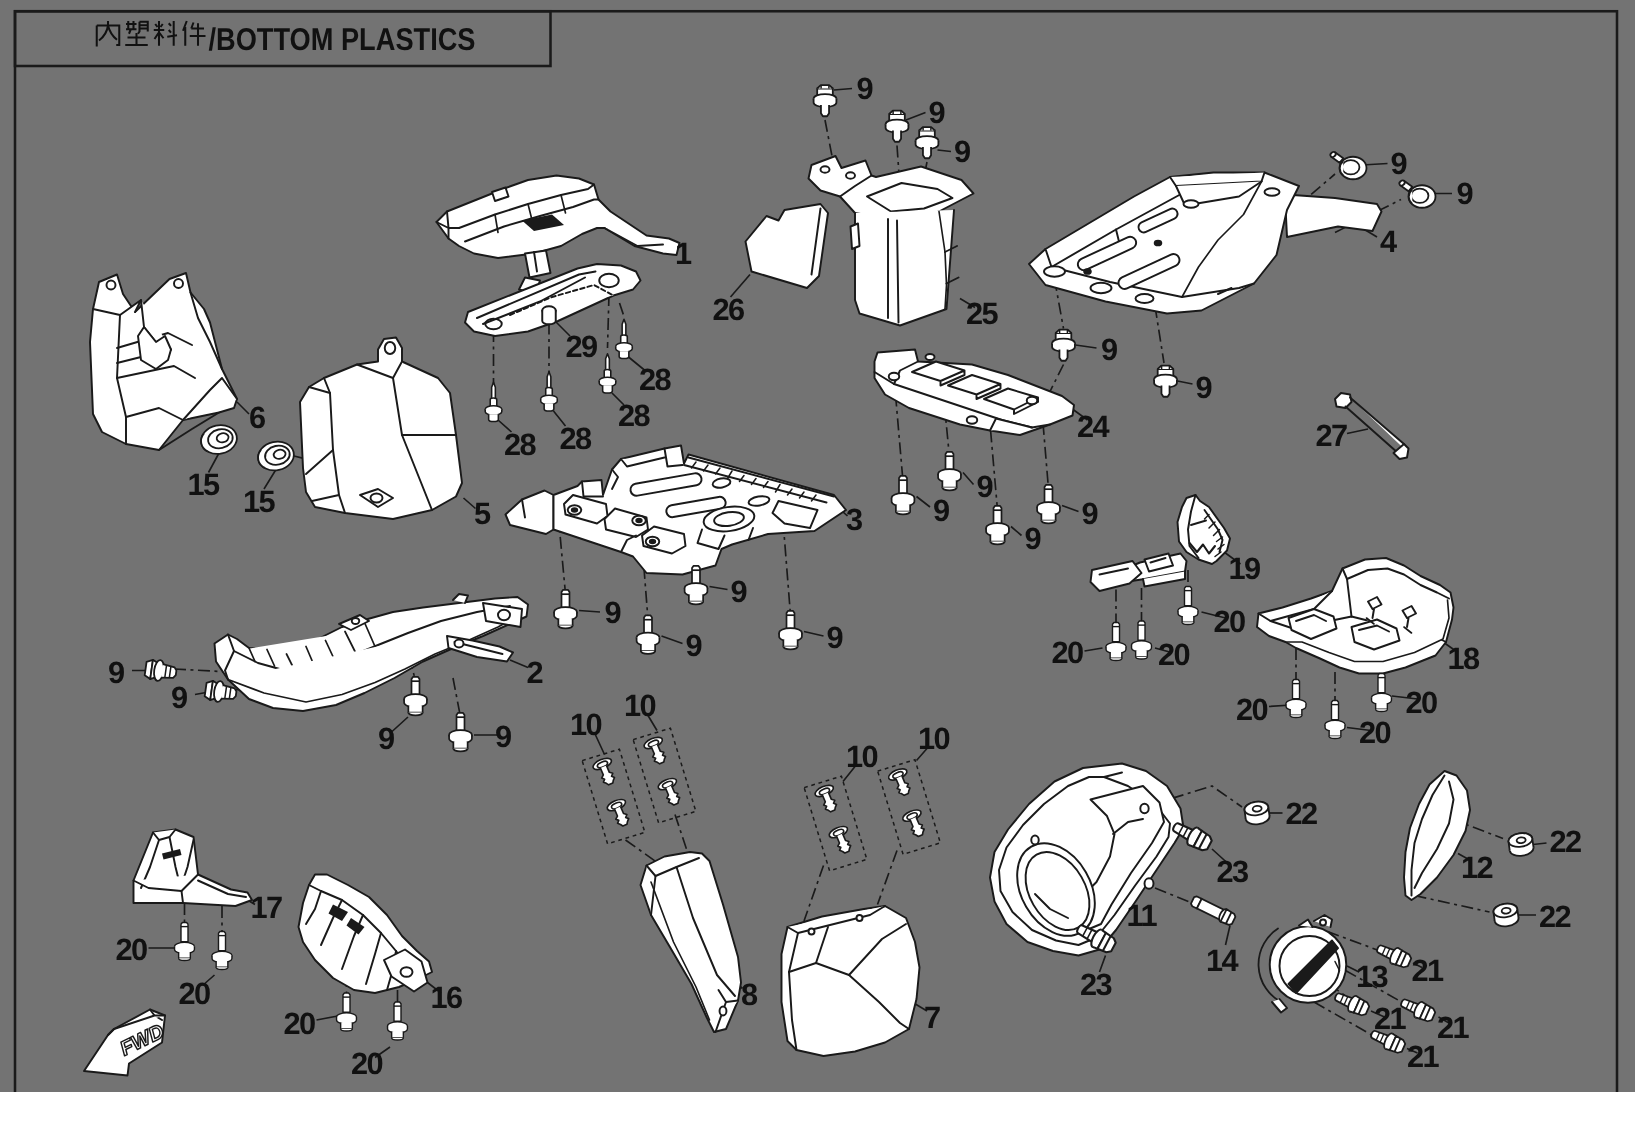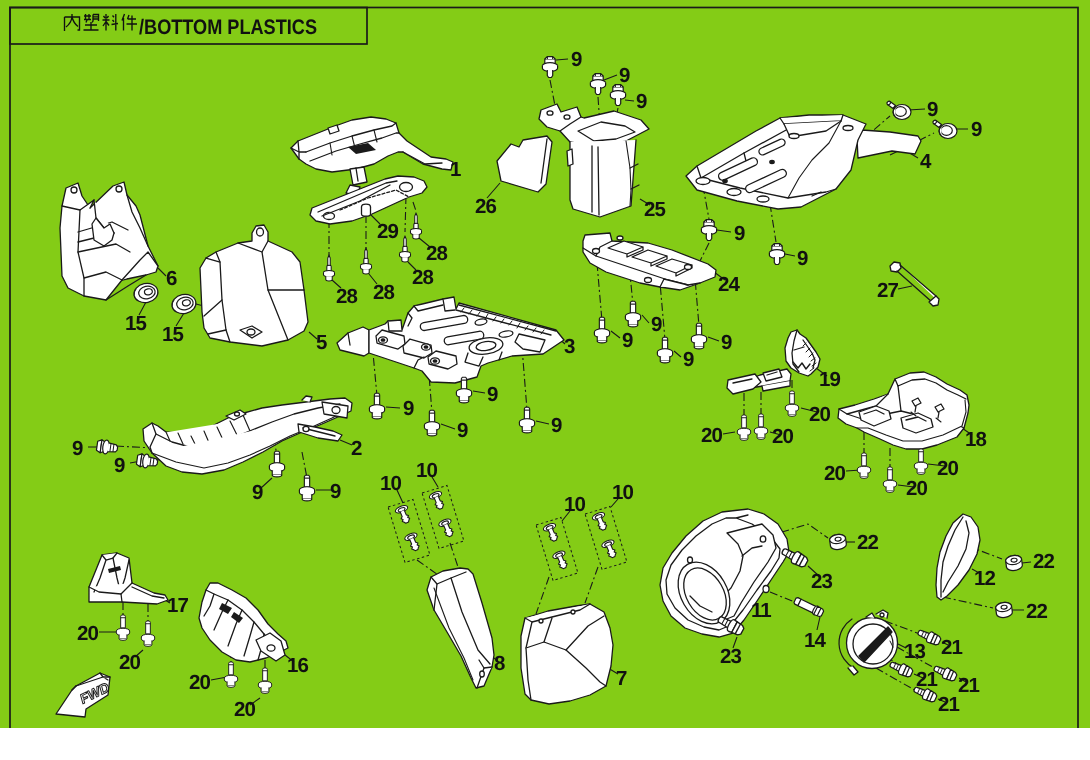--- a/index.html
+++ b/index.html
@@ -1,16 +1,16 @@
 <!DOCTYPE html>
 <html><head>
 <meta charset="utf-8">
 <style>
   html,body{margin:0;padding:0;background:#ffffff;}
-  #page{width:1090px;height:728px;position:relative;background:#84cc16;overflow:hidden;}
+  #page{width:1090px;height:728px;position:relative;background:#737373;overflow:hidden;}
   svg{position:absolute;left:0;top:0;}
   text{font-family:"Liberation Sans",sans-serif;-webkit-font-smoothing:antialiased;text-rendering:geometricPrecision;}
 </style>
 </head>
 <body>
 <div id="page">
 <svg width="1090" height="760" viewBox="0 0 1090 760">
 <defs>
 
   <g id="boltHD" stroke="#1a1a1a" stroke-width="1.2" fill="#fff" stroke-linejoin="round">

